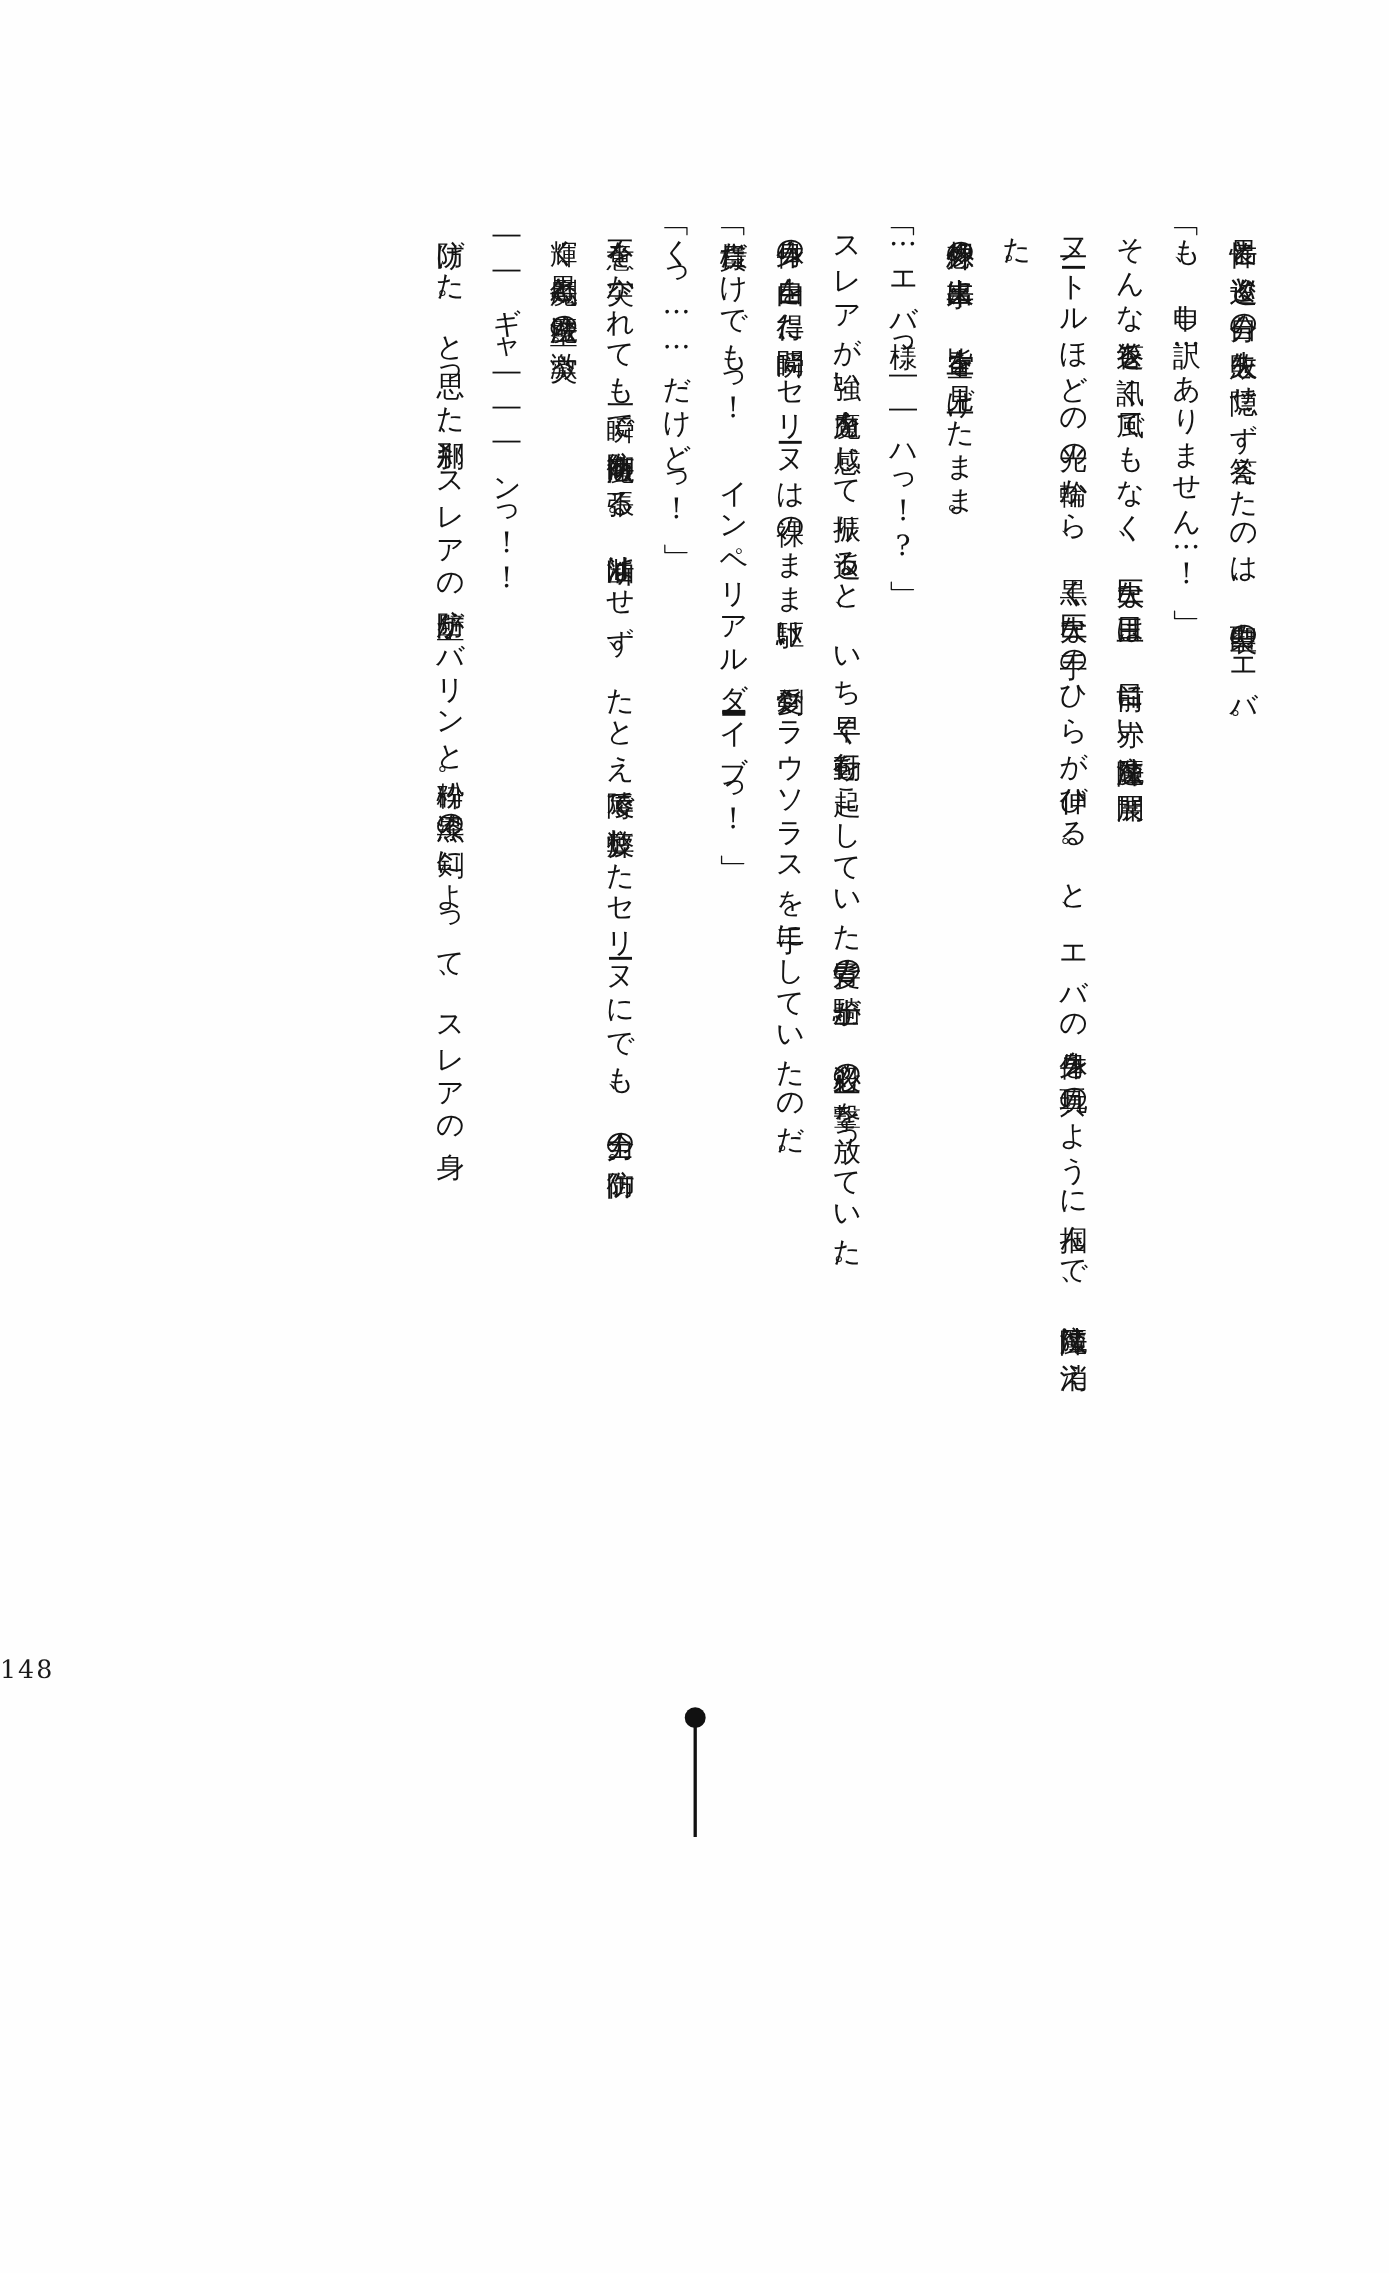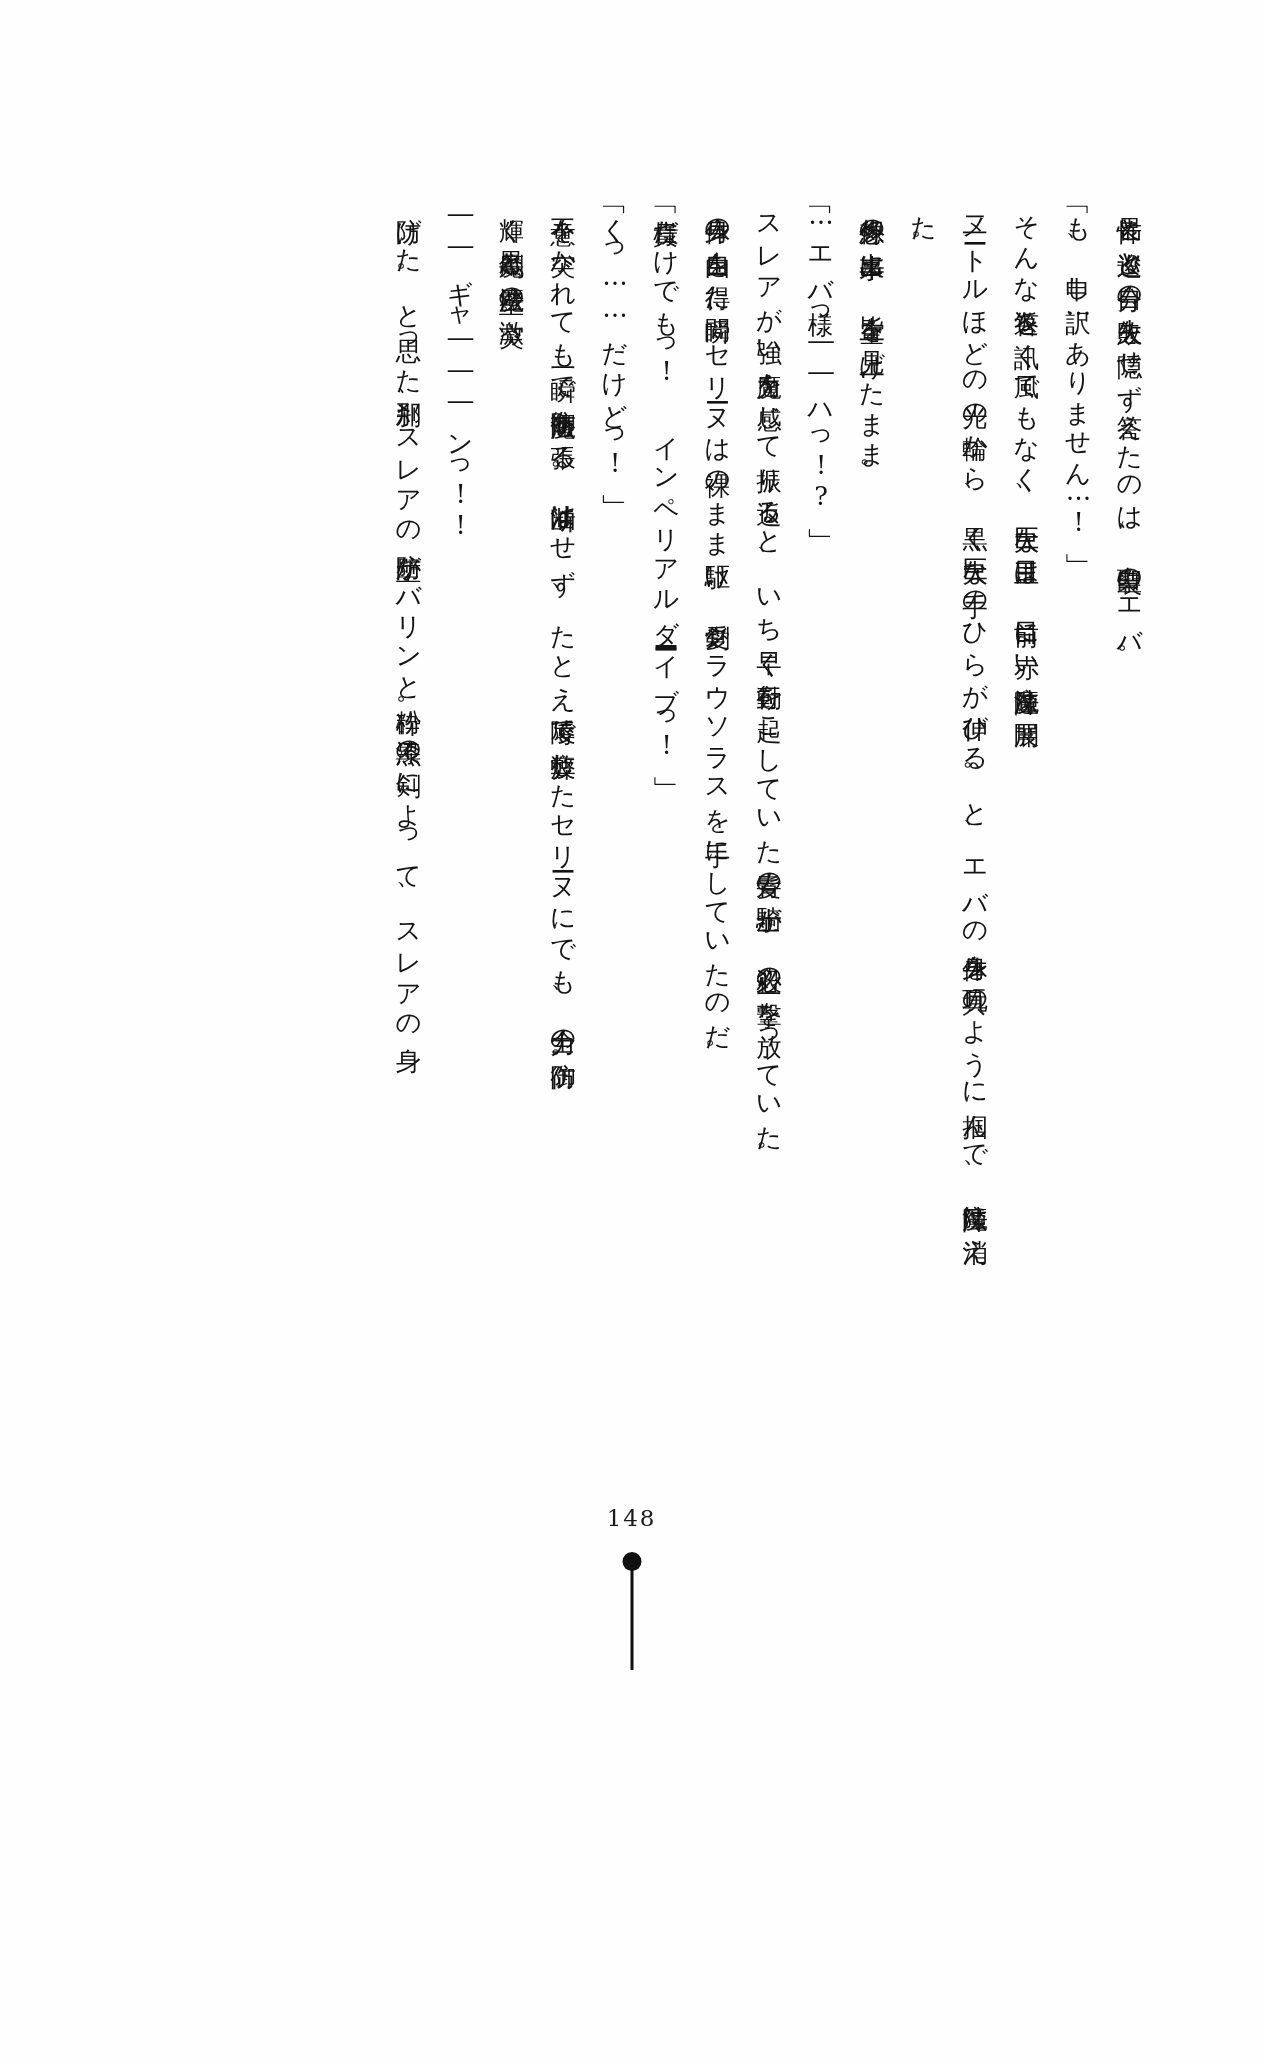--- a/index.html
+++ b/index.html
@@ -46,21 +46,21 @@
   .indent {
     padding-top: 27px;   
   }
 
   
   #page-number {
     position: absolute;
     left: 0;
     right: 0;
     top: 1505px;
-    text-align: center;
+    text-align: left;
     font-size: 23px;
     letter-spacing: 0.08em;
     color: #1a1a1a;
     font-family: "DejaVu Serif", "Liberation Serif", serif;
   }
 
   
   #footer-mark {
     position: absolute;
     left: 50%;

